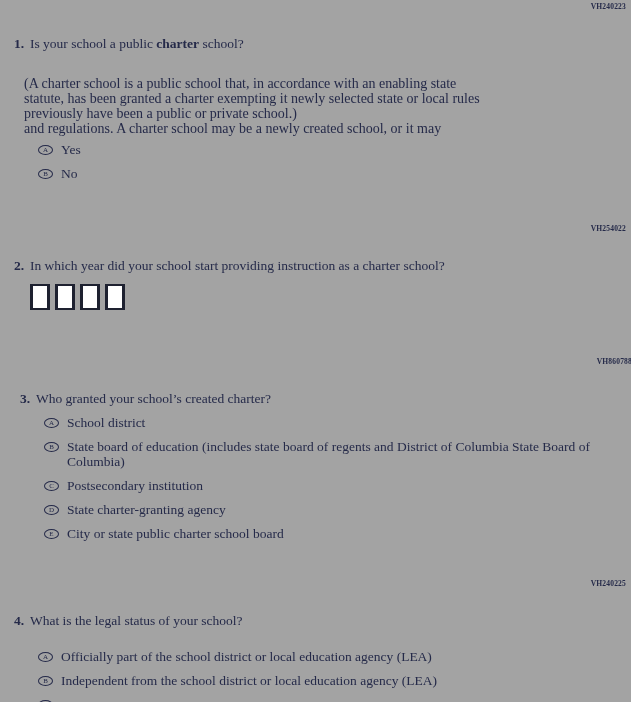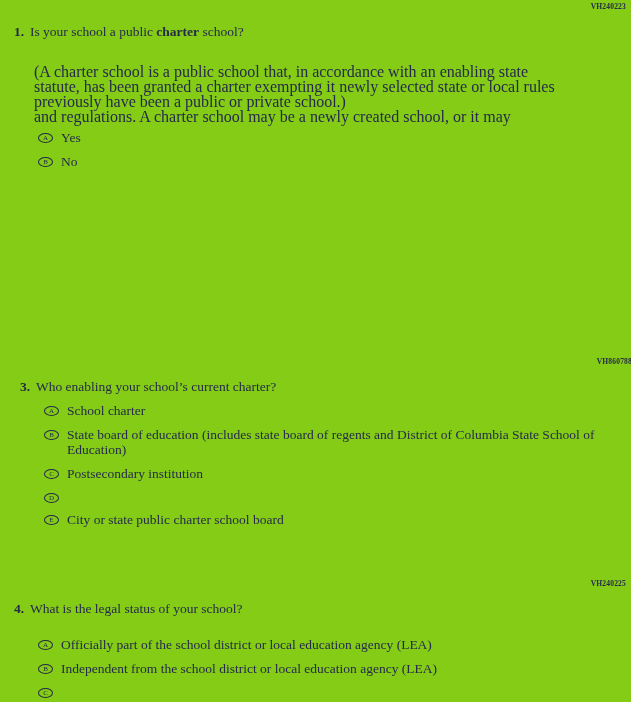--- a/index.html
+++ b/index.html
@@ -4,57 +4,57 @@
 <style>
   html, body {
     margin: 0;
     padding: 0;
     background: #ffffff;
   }
   .page {
     position: relative;
     width: 631px;
     height: 702px;
-    background: #84cc16;
+    background: #a3a3a3;
     overflow: hidden;
     font-family: "Liberation Serif", "DejaVu Serif", serif;
     color: #252a49;
   }
   .q-section {
     position: absolute;
     left: 0;
     width: 631px;
   }
   .accession-code {
     text-align: right;
     padding-right: 5px;
     font-size: 7.5px;
     font-weight: bold;
     letter-spacing: 0.2px;
     color: #252a49;
     height: 9px;
     line-height: 9px;
   }
   .q-title {
-    margin-top: 12px;
+    margin-top: 24px;
     padding-left: 14px;
     font-size: 13.5px;
     line-height: 17px;
     white-space: nowrap;
   }
   .q-num {
     font-weight: bold;
     display: inline-block;
     width: 16px;
   }
   .q-text .bold-word { font-weight: bold; }
   .note {
     margin-top: 24px;
-    padding-left: 34px;
-    font-size: 16px;
+    padding-left: 24px;
+    font-size: 14px;
     line-height: 15px;
   }
   .note div { white-space: nowrap; }
   .options {
     padding-left: 38px;
   }
   .option-row {
     display: flex;
     align-items: flex-start;
     margin-bottom: 9px;
@@ -122,41 +122,54 @@
         <span class="bubble">A</span>
         <span class="option-label">Yes</span>
       </div>
       <div class="option-row">
         <span class="bubble">B</span>
         <span class="option-label">No</span>
       </div>
     </div>
   </section>
 
+  <section class="q-section" id="q2">
+    <div class="accession-code">VH254022</div>
+    <div class="q-title">
+      <span class="q-num">2.</span><span class="q-text">In which year did your school start providing instruction as a charter school?</span>
+    </div>
+    <div class="year-boxes">
+      <div class="year-box"></div>
+      <div class="year-box"></div>
+      <div class="year-box"></div>
+      <div class="year-box"></div>
+    </div>
+  </section>
 
   <section class="q-section" id="q3">
     <div class="accession-code">VH860788</div>
     <div class="q-title">
-      <span class="q-num">3.</span><span class="q-text">Who enabling your school’s current charter?</span>
+      <span class="q-num">3.</span><span class="q-text">Who granted your school’s created charter?</span>
     </div>
     <div class="options">
       <div class="option-row">
         <span class="bubble">A</span>
-        <span class="option-label">School charter</span>
+        <span class="option-label">School district</span>
       </div>
       <div class="option-row">
         <span class="bubble">B</span>
-        <span class="option-label">State board of education (includes state board of regents and District of Columbia State School of Education)</span>
+        <span class="option-label">State board of education (includes state board of regents and District of Columbia State Board of Columbia)</span>
       </div>
       <div class="option-row">
         <span class="bubble">C</span>
         <span class="option-label">Postsecondary institution</span>
       </div>
       <div class="option-row">
         <span class="bubble">D</span>
+        <span class="option-label">State charter-granting agency</span>
       </div>
       <div class="option-row">
         <span class="bubble">E</span>
         <span class="option-label">City or state public charter school board</span>
       </div>
     </div>
   </section>
 
   <section class="q-section" id="q4">
     <div class="accession-code">VH240225</div>

